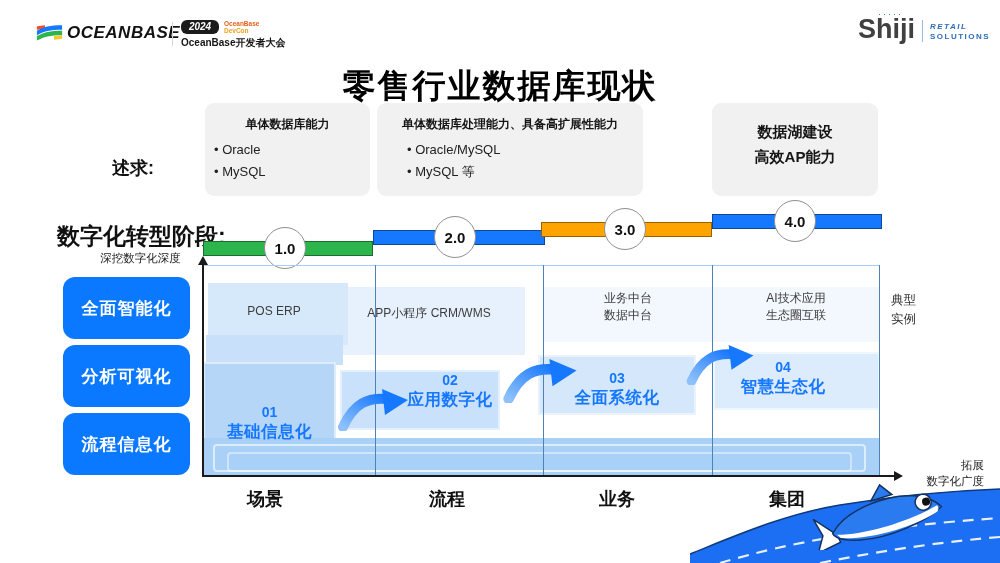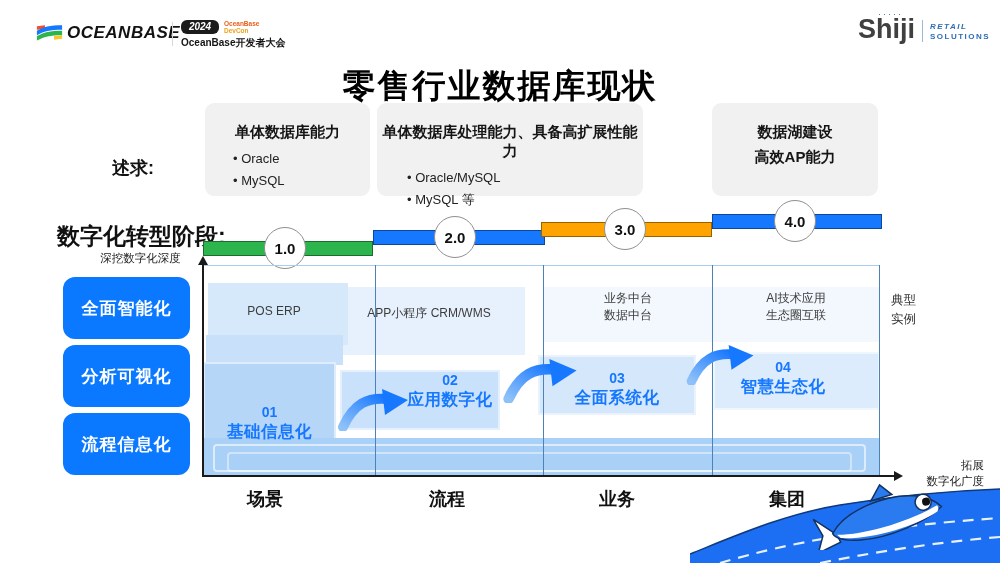--- a/index.html
+++ b/index.html
@@ -16,21 +16,21 @@
   .shiji{font-size:27px;font-weight:700;color:#404040;}
   .shiji-dots{font-size:9px;letter-spacing:2px;color:#2f6db5;}
   .shiji-sub{font-size:8px;font-weight:700;letter-spacing:1.5px;color:#2f6db5;line-height:10px;}
   .shiji-sep{width:1px;background:#9db8d8;}
 
   .title{width:1000px;text-align:center;font-size:33px;font-weight:900;color:#000;letter-spacing:2px;}
 
   
   .dlabel{font-size:18px;font-weight:800;color:#111;}
   .dbox{background:#f1f1f1;border-radius:9px;height:93px;}
-  .dbox-title{font-size:15px;font-weight:800;color:#151515;text-align:center;padding-top:20px;}
+  .dbox-title{font-size:12px;font-weight:800;color:#151515;text-align:center;padding-top:13px;}
   .dbullets{margin-top:6px;font-size:13px;color:#222;line-height:22px;}
   .dbullets div::before{content:"• ";}
   .dbox3-line{font-size:15px;font-weight:800;color:#151515;text-align:center;line-height:25px;}
   .dbox3-wrap{padding-top:16px;}
 
   
   .slabel{font-size:23px;font-weight:800;color:#111;white-space:nowrap;}
   .sbar{height:15px;border:1px solid rgba(0,0,0,.4);box-sizing:border-box;}
   .scircle{width:42px;height:42px;border-radius:50%;background:#fff;border:1px solid #8f8f8f;
            font-size:15px;font-weight:800;color:#111;text-align:center;line-height:42px;box-sizing:border-box;}
@@ -81,21 +81,21 @@
   <div class="abs shiji-sep" style="left:922px;top:20px;height:22px;"></div>
   <div class="abs shiji-sub" style="left:930px;top:22px;font-style:italic;">RETAIL</div>
   <div class="abs shiji-sub" style="left:930px;top:32px;">SOLUTIONS</div>
 
   <div class="abs title" style="left:0;top:28px;margin-top:36px;">零售行业数据库现状</div>
 
   <div class="abs dlabel" style="left:112px;top:156px;">述求:</div>
 
   <div class="abs dbox" style="left:205px;top:103px;width:165px;">
     <div class="dbox-title">单体数据库能力</div>
-    <div class="dbullets" style="padding-left:28px;">
+    <div class="dbullets" style="padding-left:9px;">
       <div>Oracle</div>
       <div>MySQL</div>
     </div>
   </div>
 
   <div class="abs dbox" style="left:377px;top:103px;width:266px;">
     <div class="dbox-title">单体数据库处理能力、具备高扩展性能力</div>
     <div class="dbullets" style="padding-left:30px;">
       <div>Oracle/MySQL</div>
       <div>MySQL 等</div>

